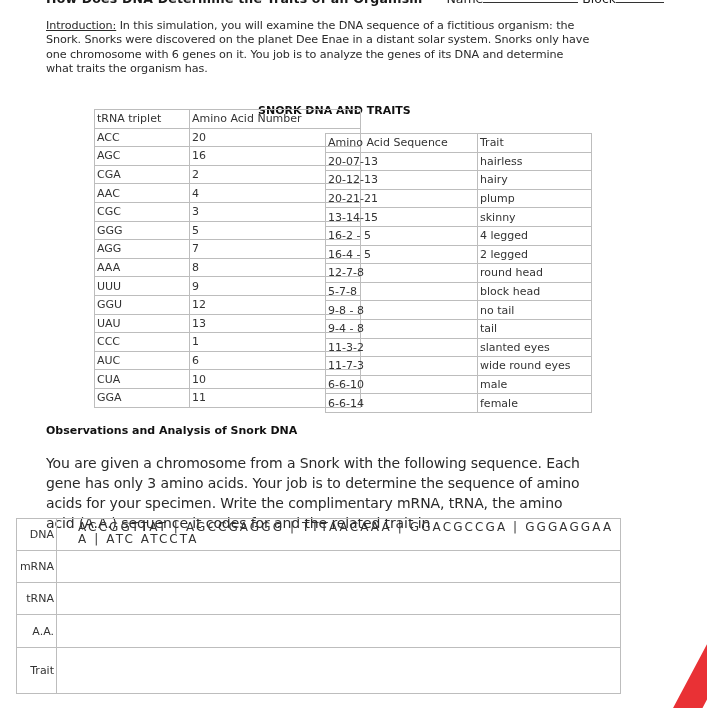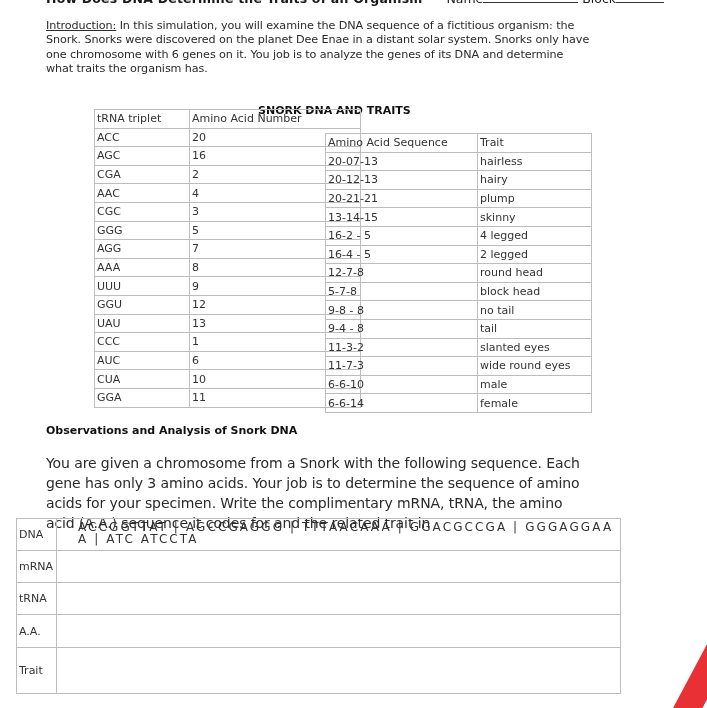--- a/index.html
+++ b/index.html
@@ -41,21 +41,21 @@
   .obs-text {
     left: 46px; top: 453px; width: 545px; font-size: 14px; line-height: 20px; color: #2a2a2a;
     letter-spacing: -0.1px;
   }
   table.answer {
     position: absolute; left: 16px; top: 518px; width: 605px; border-collapse: collapse;
     table-layout: fixed; font-size: 11px; color: #333;
   }
   table.answer col.lbl { width: 40px; }
   table.answer td { border: 1px solid #bdbdbd; padding: 0 2px; vertical-align: middle; }
-  table.answer td.label { padding-left: 2px; }
+  table.answer td.label { padding-left: 2px; text-align: right; }
   table.answer td.dna-seq {
     font-size: 12px; letter-spacing: 2.1px; line-height: 12px; padding-top: 2px; padding-left: 21px;
     vertical-align: top; word-break: break-all;
   }
   .pen-mark {
     right: -6px; top: 640px; width: 26px; height: 90px;
     background: #e8262a; transform: rotate(28deg); border-radius: 6px 6px 2px 2px;
     opacity: 0.95;
   }
 </style>

